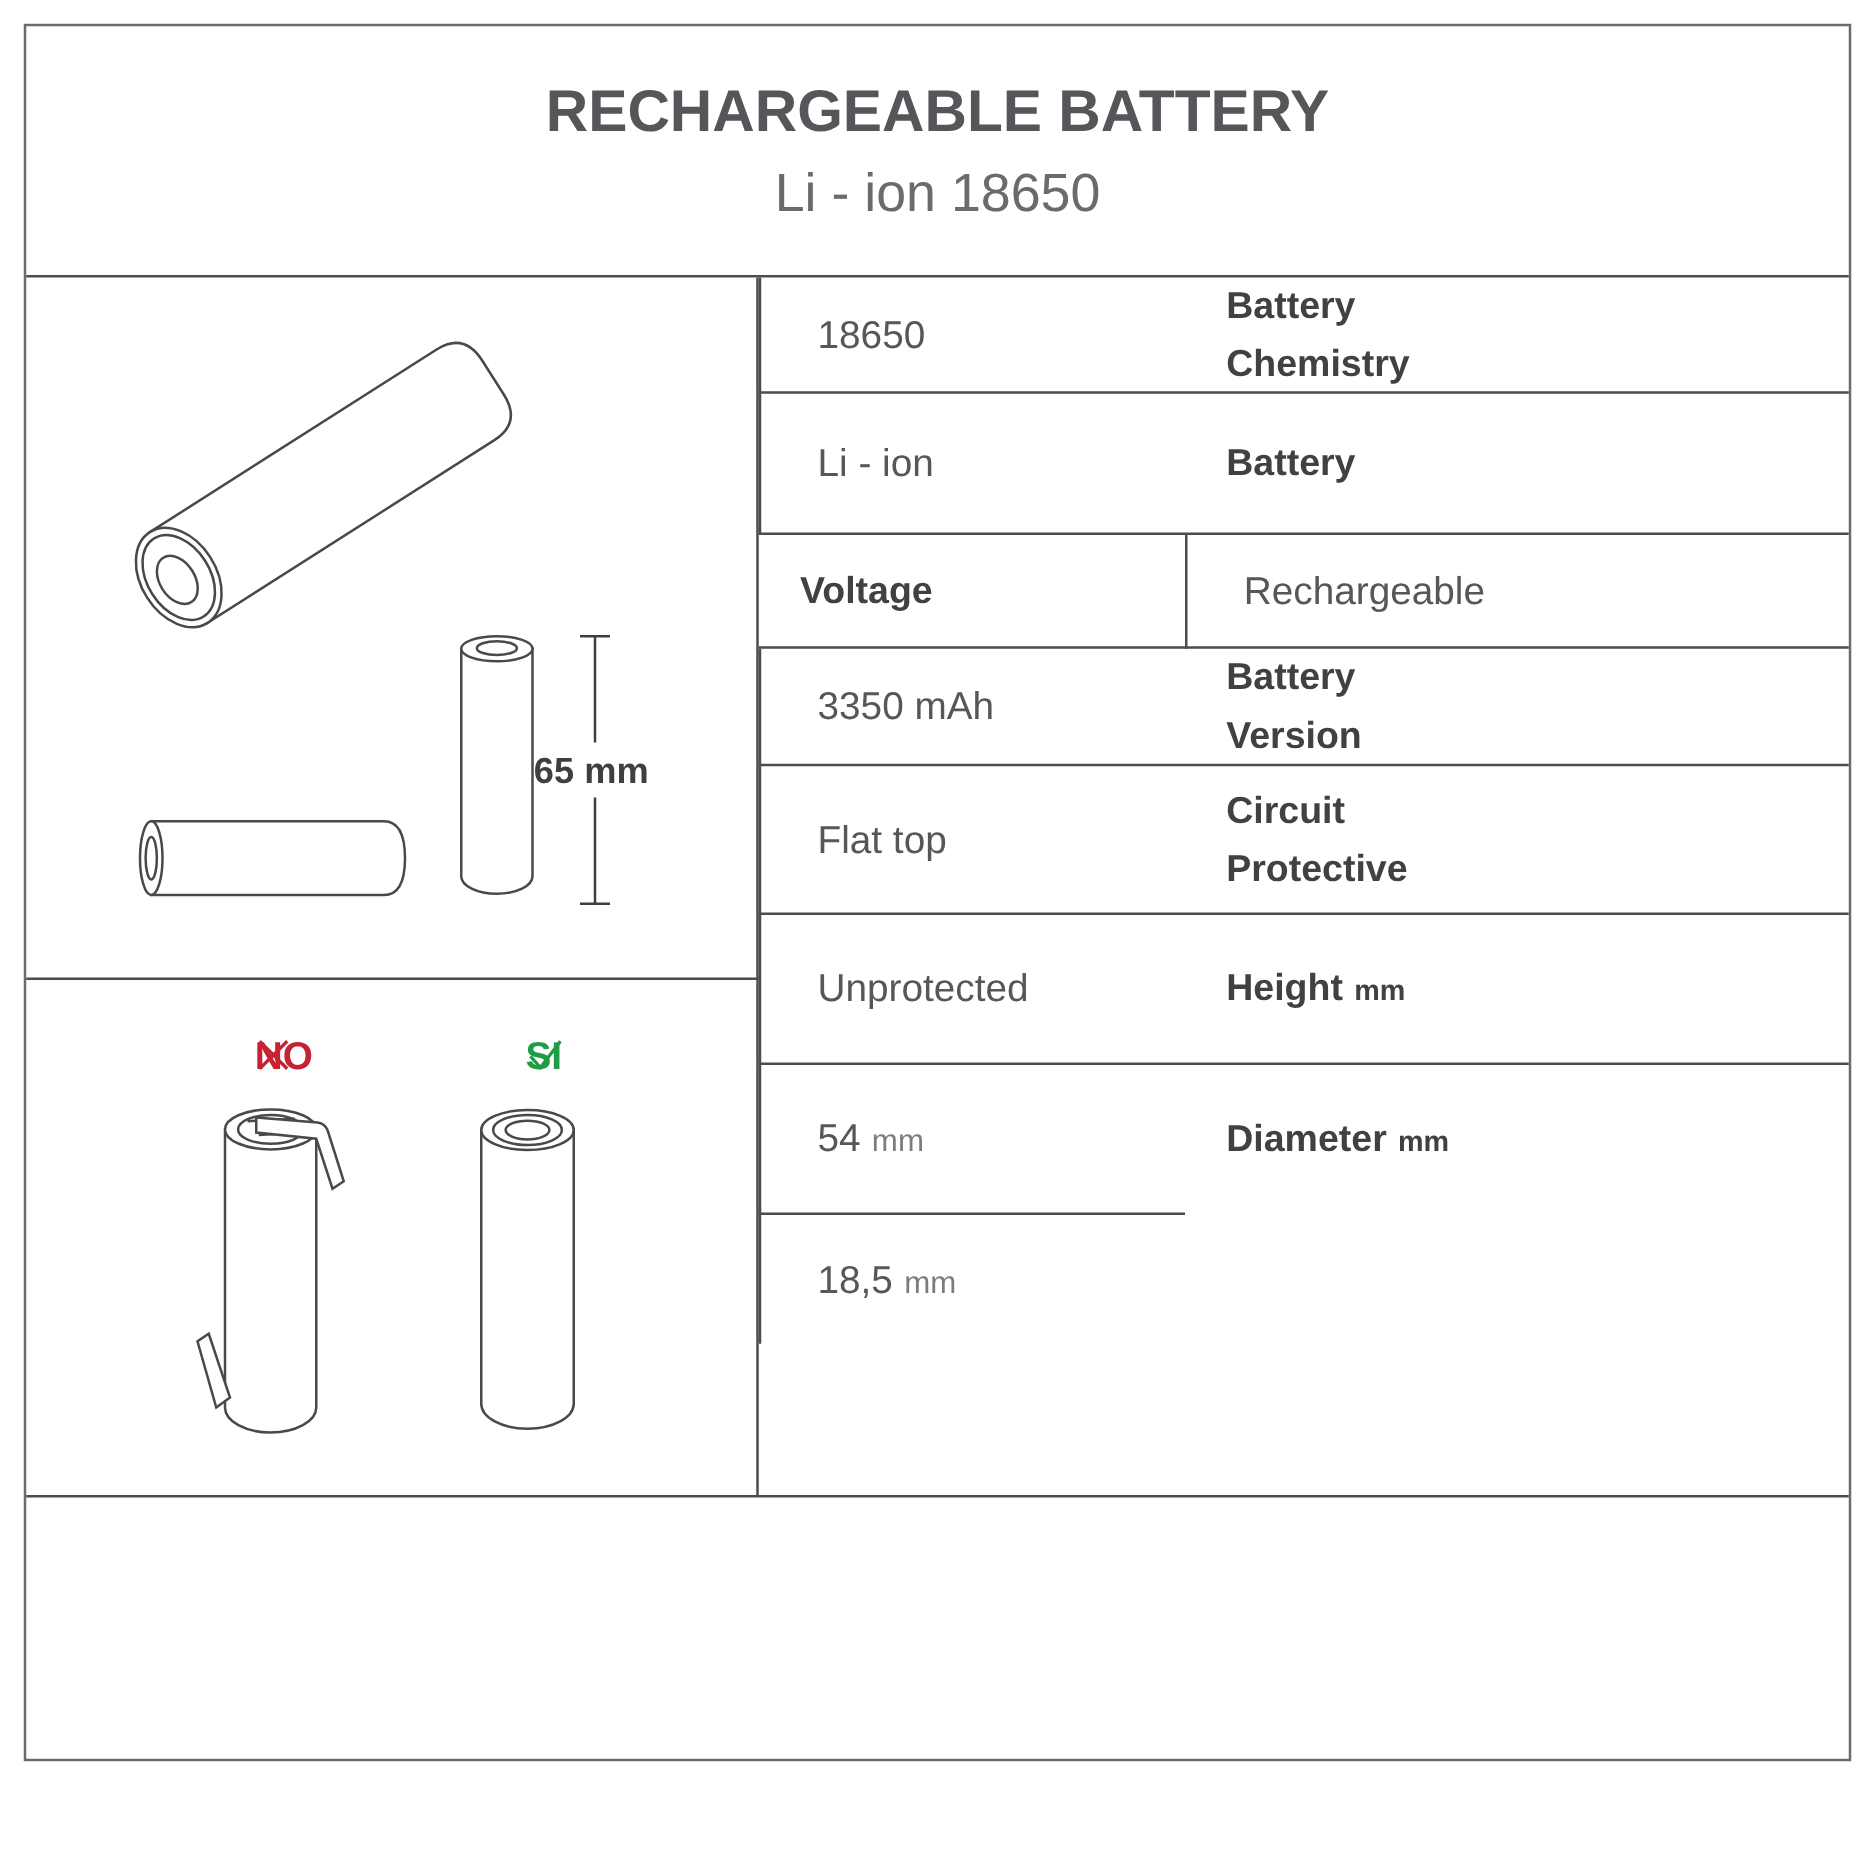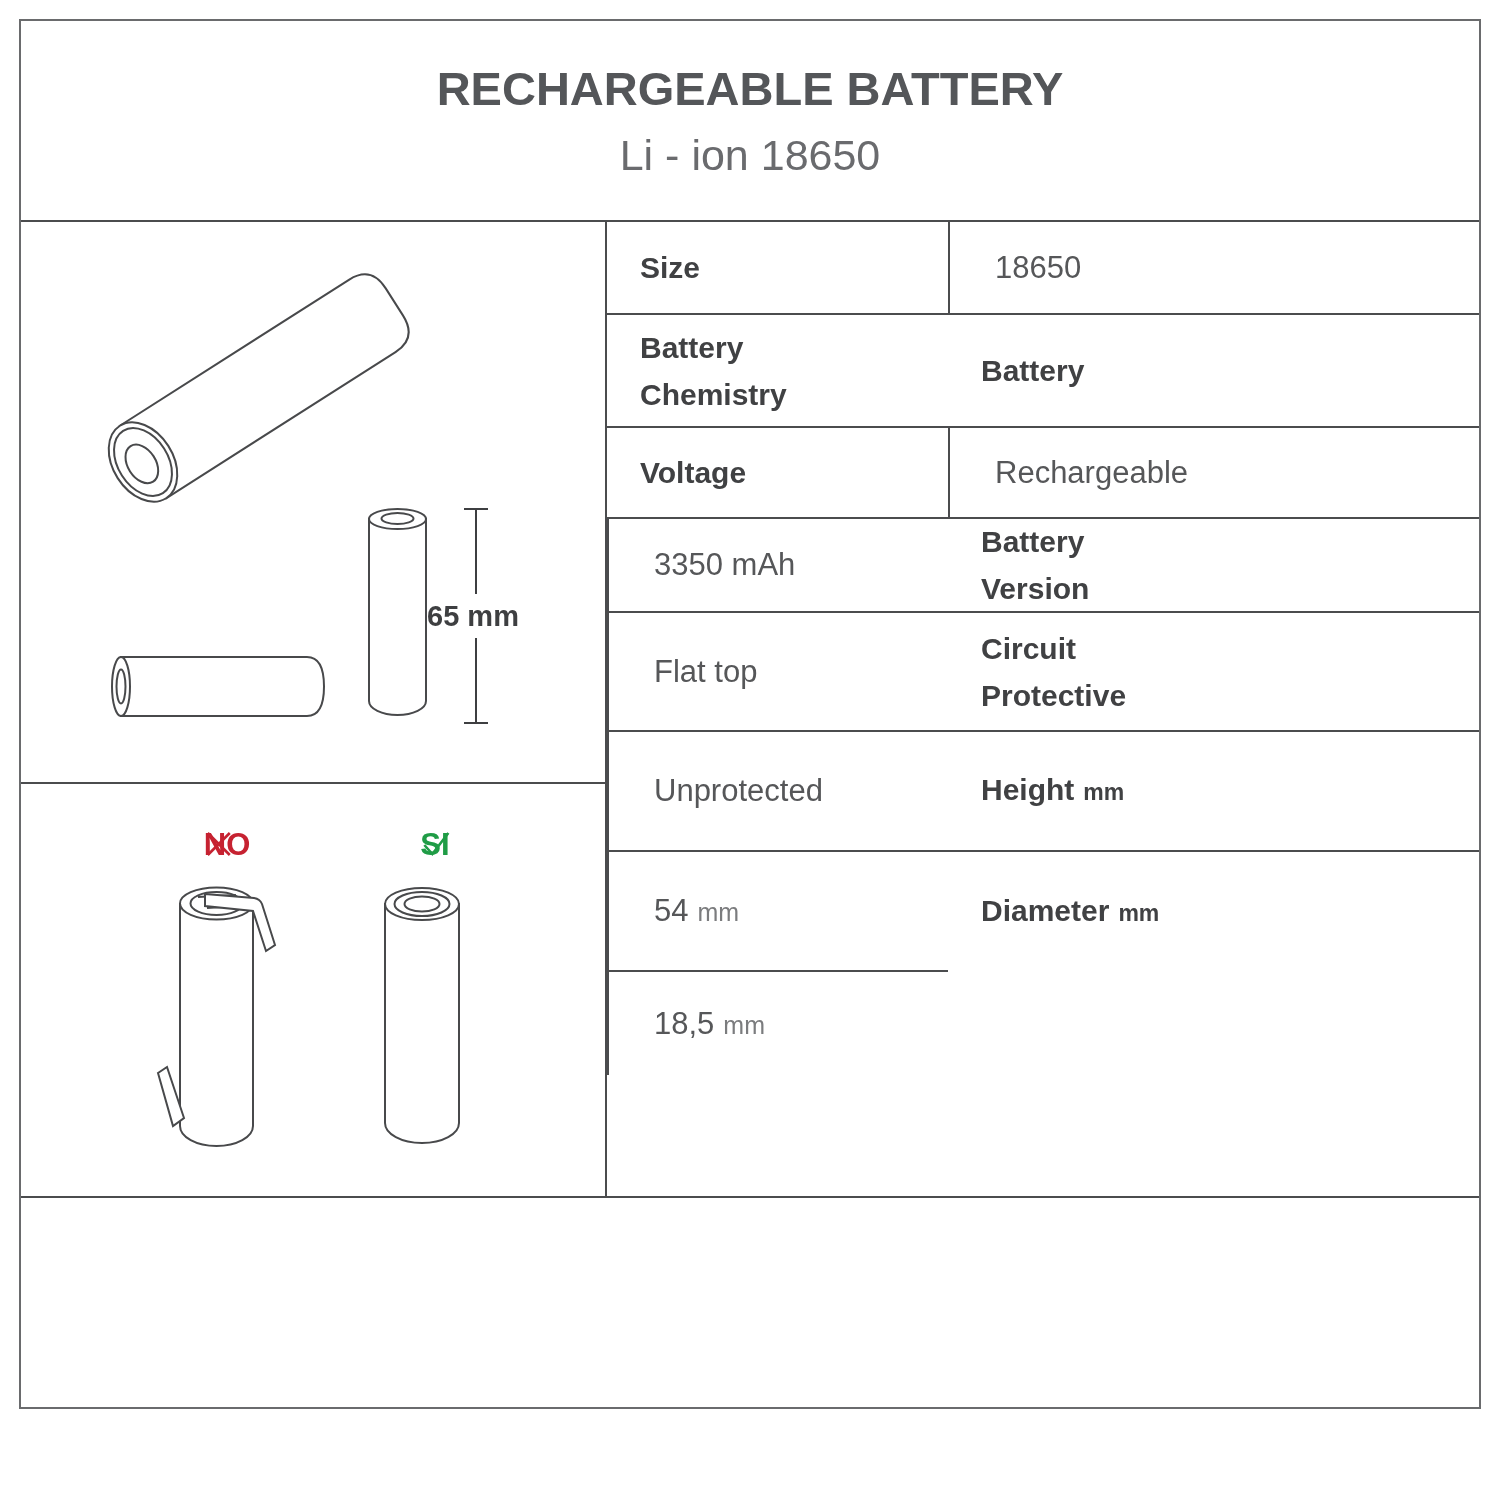--- a/index.html
+++ b/index.html
@@ -145,29 +145,29 @@
     <div class="mark-group mark-si">
       <span class="mark-label">SI</span>
       <svg width="32" height="30" viewBox="0 0 32 30">
         <polyline points="4,16 12,25 28,4" stroke="#1f9c46" stroke-width="2.6" fill="none"></polyline>
       </svg>
     </div>
   </div>
 
   <div class="spec-table">
 
-    <div class="cell lab">
-      <div class="lbl"><span>Size</span><span class="l2"></span></div>
-    </div>
     <div class="cell val">
       <div class="value"><span>18650</span></div>
     </div>
 
     <div class="cell lab">
       <div class="lbl"><span>Battery</span><span class="l2">Chemistry</span></div>
+    </div>
+    <div class="cell val">
+      <div class="value"><span>Li - ion</span></div>
     </div>
 
     <div class="cell lab">
       <div class="lbl"><span>Battery</span><span class="l2"></span></div>
     </div>
     <div class="cell lab">
       <div class="lbl"><span>Voltage</span><span class="l2"></span></div>
     </div>
 
     <div class="cell val">

